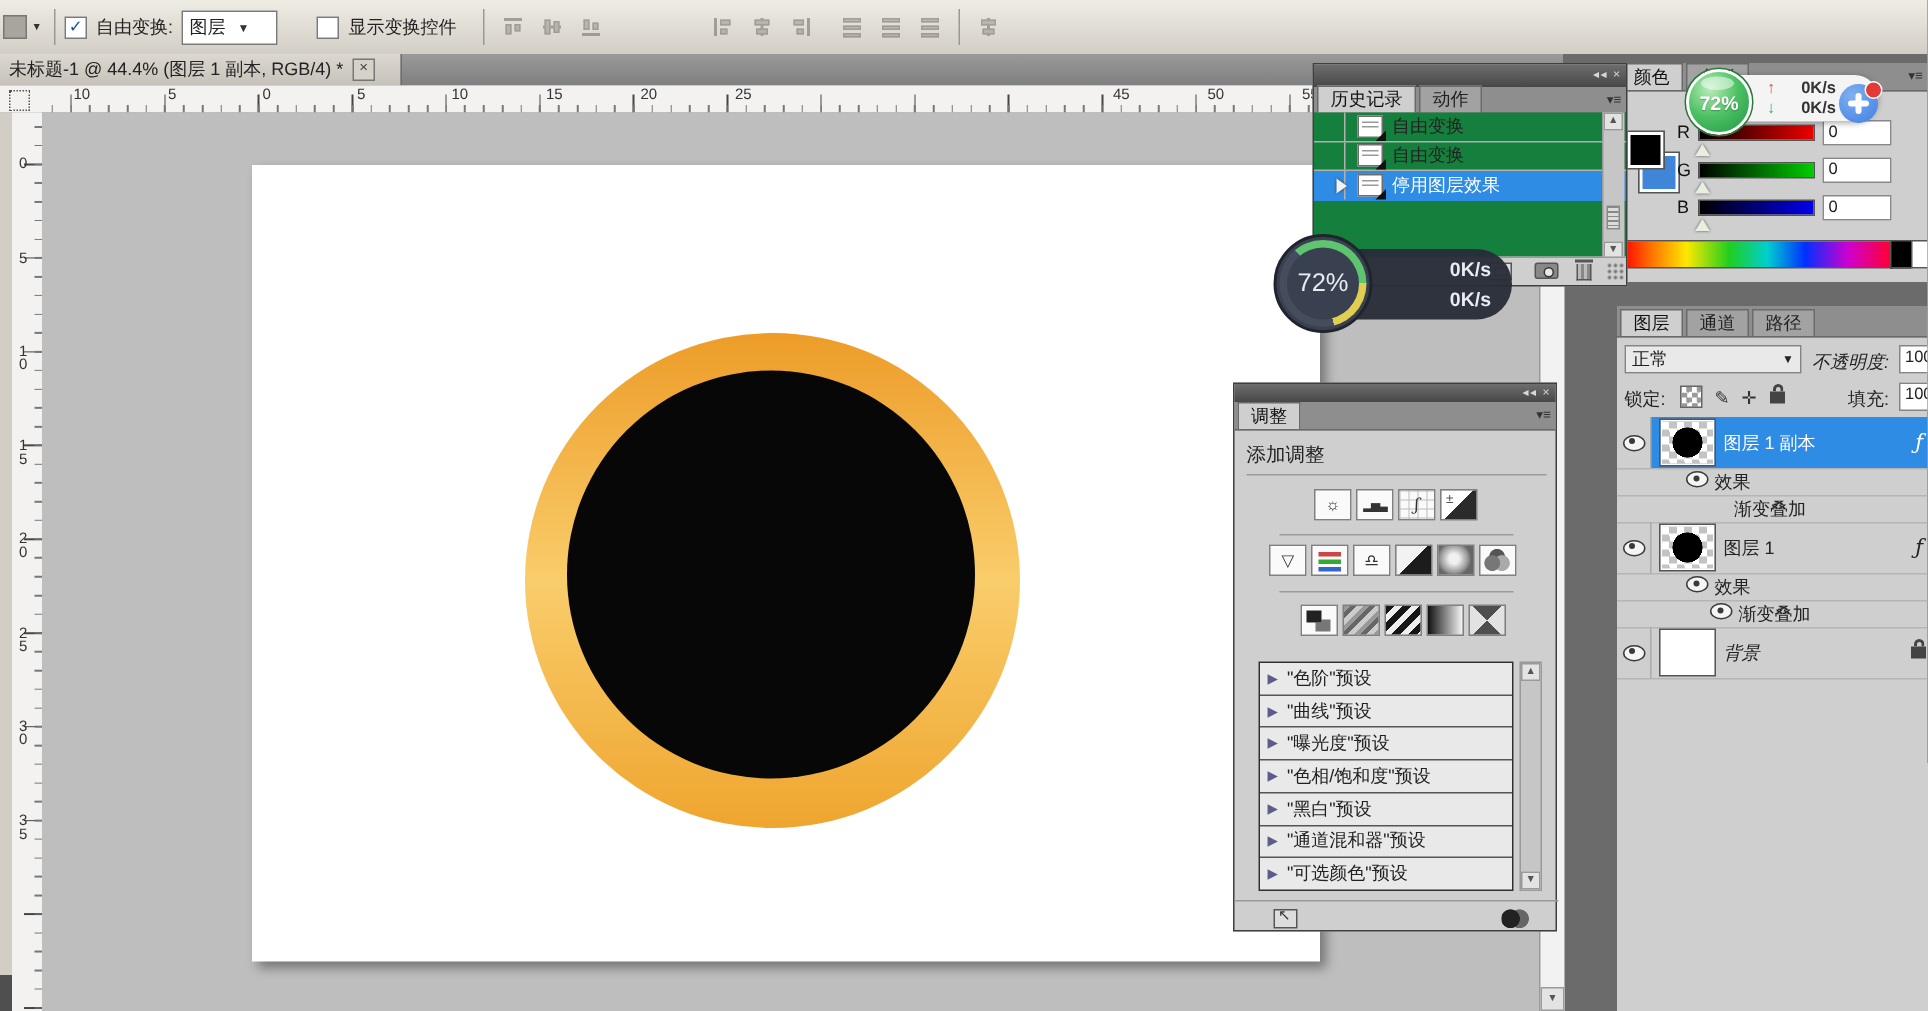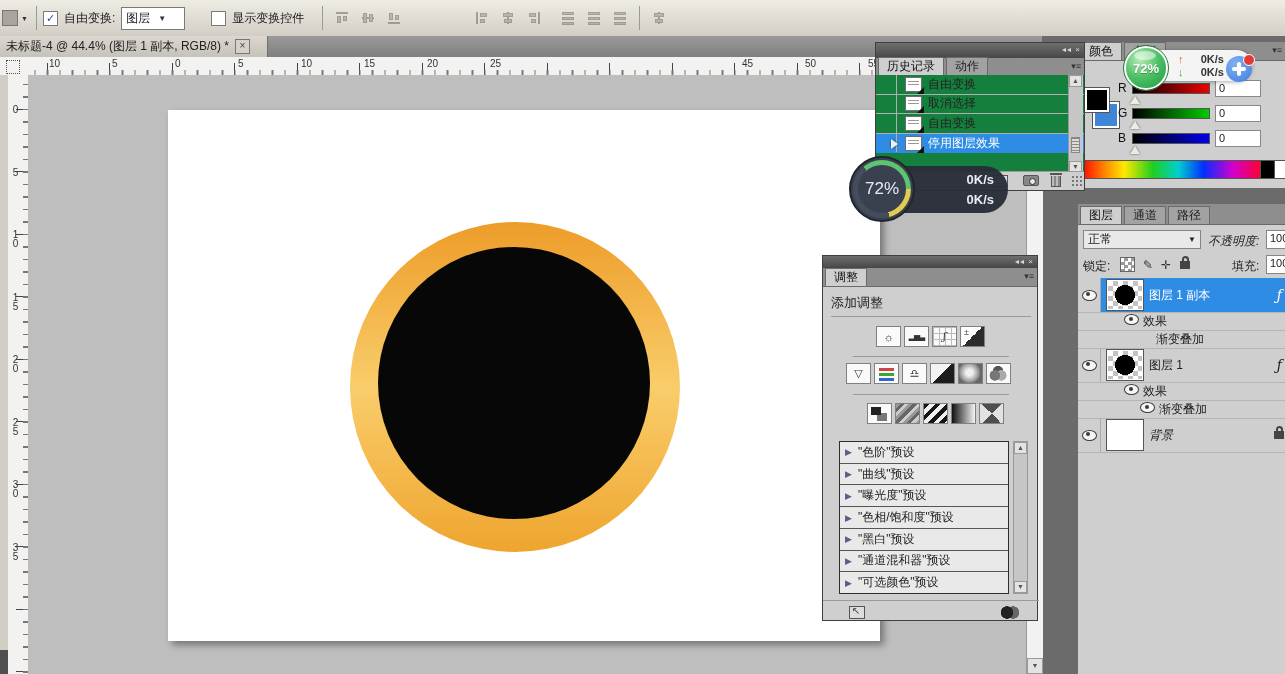--- a/index.html
+++ b/index.html
@@ -236,21 +236,21 @@
     <div class="sep"></div>
     <div class="oi vc">
         <i class="bar"></i>
         <i class="b1"></i>
         <i class="b2"></i>
       </div>
   </div>
 
   <div class="tabbar abs">
     <div class="doctab">
-      <span style="overflow:hidden;white-space:nowrap;">未标题-4 @ 44.4% (图层 1 副本, RGB/8) *</span>
+      <span style="overflow:hidden;white-space:nowrap;">未标题-1 @ 44.4% (图层 1 副本, RGB/4) *</span>
       <span class="x">×</span>
     </div>
   </div>
 
   <div class="rcorner abs">
       <div class="dot"></div>
     </div>
   <div class="ruler-top abs">
     <span style="left:21px;">10</span>
     <span style="left:84px;">5</span>
@@ -390,25 +390,20 @@
     <div class="tabrow" style="top:15px;height:17px;">
       <div class="ptab on">历史记录</div>
       <div class="ptab">动作</div>
       <div class="pmenu">▾≡</div>
     </div>
     <div class="hlist">
       <div class="hrow">
         <span class="hck"></span>
         <span class="hico"></span>
         <span>自由变换</span>
-      </div>
-      <div class="hrow">
-        <span class="hck"></span>
-        <span class="hico"></span>
-        <span>取消选择</span>
       </div>
       <div class="hrow">
         <span class="hck"></span>
         <span class="hico"></span>
         <span>自由变换</span>
       </div>
       <div class="hrow sel">
         <span class="hck">
             <span class="hptr"></span>
           </span>

